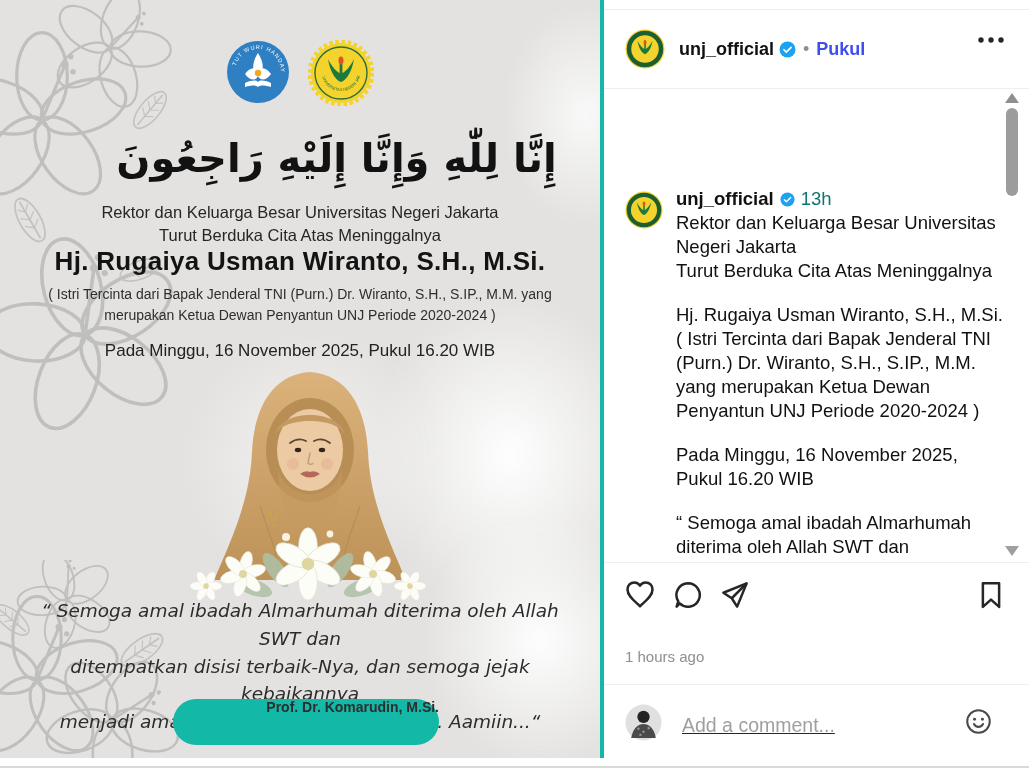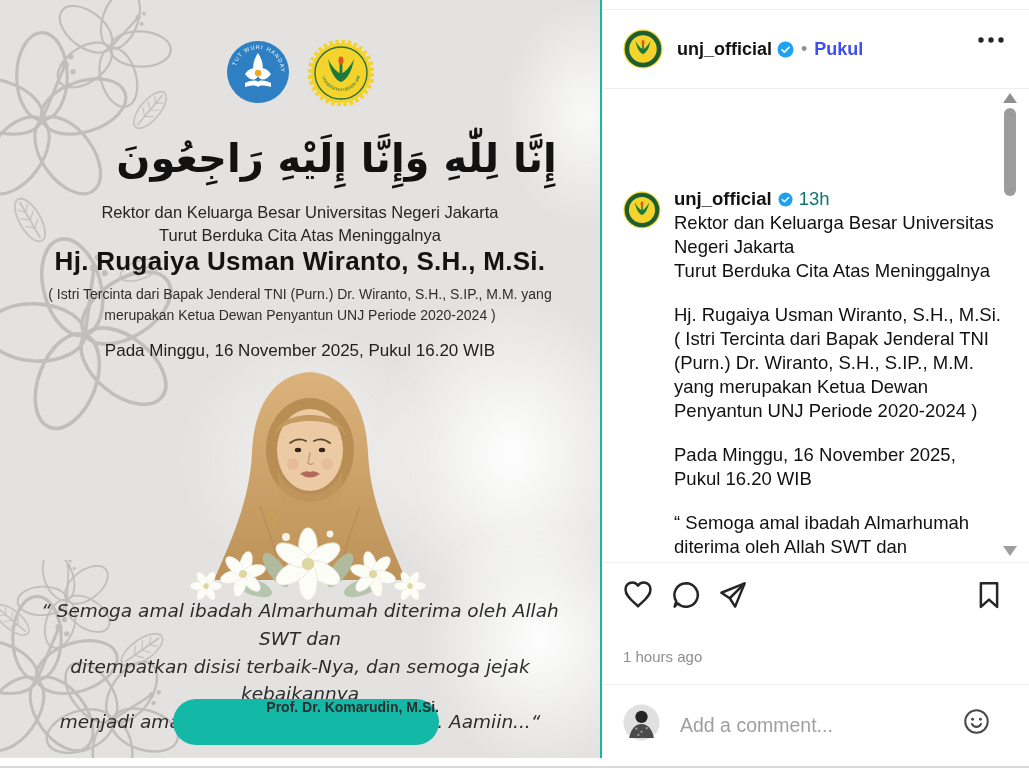--- a/index.html
+++ b/index.html
@@ -25,21 +25,21 @@
   .datetime{position:absolute;left:0;top:341px;width:600px;text-align:center;font-size:17px;color:#222;}
   .photo{position:absolute;left:200px;top:366px;}
   .flowers{position:absolute;left:158px;top:512px;}
   .quote{position:absolute;left:25px;top:597px;width:550px;text-align:center;font-size:18.5px;font-style:italic;
          color:#2c2c2c;line-height:1.5;font-family:"DejaVu Sans",sans-serif;white-space:pre-line;}
   .pill{position:absolute;left:173px;top:699px;width:266px;height:46px;border-radius:24px;background:#14b8a6;
         display:flex;flex-direction:row;justify-content:flex-end;text-align:center;}
   .pill-l1{font-size:14px;font-weight:700;color:#2d2d2d;}
   .pill-l2{font-size:13.5px;font-weight:700;color:#2d2d2d;}
   
-  .panel{position:absolute;left:600px;top:0;width:429px;height:758px;background:#fff;border-left:2px solid #14b8a6;box-sizing:border-box;}
+  .panel{position:absolute;left:600px;top:0;width:429px;height:758px;background:#fff;border-left:4px solid #14b8a6;box-sizing:border-box;}
   .panel-topline{position:absolute;left:0;top:9px;width:429px;height:1px;background:#ededed;}
   .ph{position:absolute;left:0;top:10px;width:429px;height:78px;display:flex;align-items:center;padding-left:21px;box-sizing:border-box;}
   .ph .av{margin-right:14px;flex:0 0 auto;}
   .uname{font-size:18px;font-weight:700;color:#111;}
   .badge{margin-left:5px;}
   .dot{color:#8e8e8e;font-size:18px;margin:0 7px;}
   .follow{color:#3f4ef0;font-weight:700;font-size:18px;cursor:pointer;}
   .more{position:absolute;right:24px;top:36px;cursor:pointer;}
   .hd{position:absolute;left:0;height:1px;width:429px;background:#efefef;}
   .hd1{top:88px;} .hd2{top:562px;} .hd3{top:684px;}
@@ -57,21 +57,21 @@
   .sb-thumb{position:absolute;left:402px;top:108px;width:12px;height:88px;border-radius:6px;background:#9c9c9c;cursor:pointer;}
   .sb-down{position:absolute;left:401px;top:546px;width:0;height:0;border-left:7px solid transparent;
            border-right:7px solid transparent;border-top:10px solid #9f9f9f;cursor:pointer;}
   .act{position:absolute;top:580px;cursor:pointer;}
   .act-like{left:21px;} .act-comment{left:69px;} .act-share{left:116px;} .act-save{left:372px;}
   .likes{position:absolute;left:21px;top:622px;display:flex;gap:5px;font-size:18px;color:#111;}
   .likes .b{font-weight:700;cursor:pointer;}
   .timeago{position:absolute;left:21px;top:648px;font-size:15px;color:#8e8e8e;}
   .cmt-avatar{position:absolute;left:21px;top:704px;}
   .cmt-input{position:absolute;left:76px;top:708px;width:270px;height:32px;border:none;outline:none;
-             background:transparent;font-family:"Liberation Sans",sans-serif;font-size:19.5px;color:#262626;}
+             background:transparent;font-family:"Liberation Sans",sans-serif;font-size:19.5px;color:#262626;text-decoration:underline;}
   .cmt-input::placeholder{color:#9f9f9f;}
   .emoji{position:absolute;left:361px;top:708px;cursor:pointer;}
   .page-bottom-line{position:absolute;left:0;top:766px;width:1029px;height:2px;background:#d9d9d9;}
 </style>
 </head>
 <body>
 
 <div class="screen">
 
   <div class="media">

